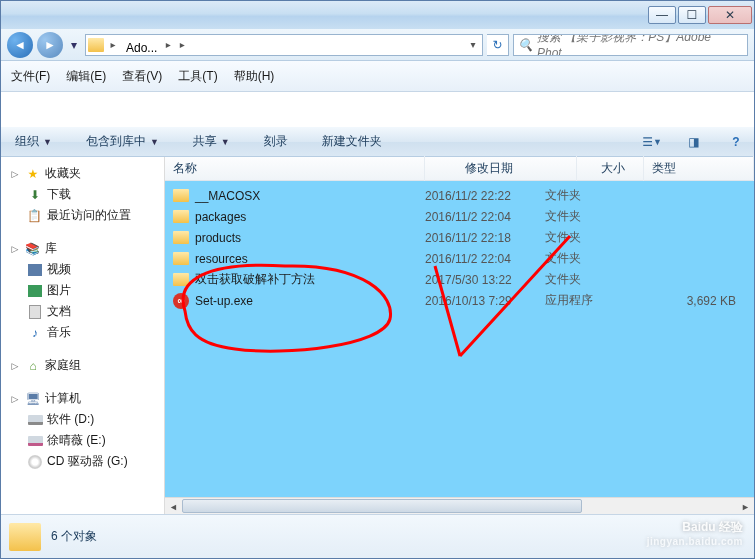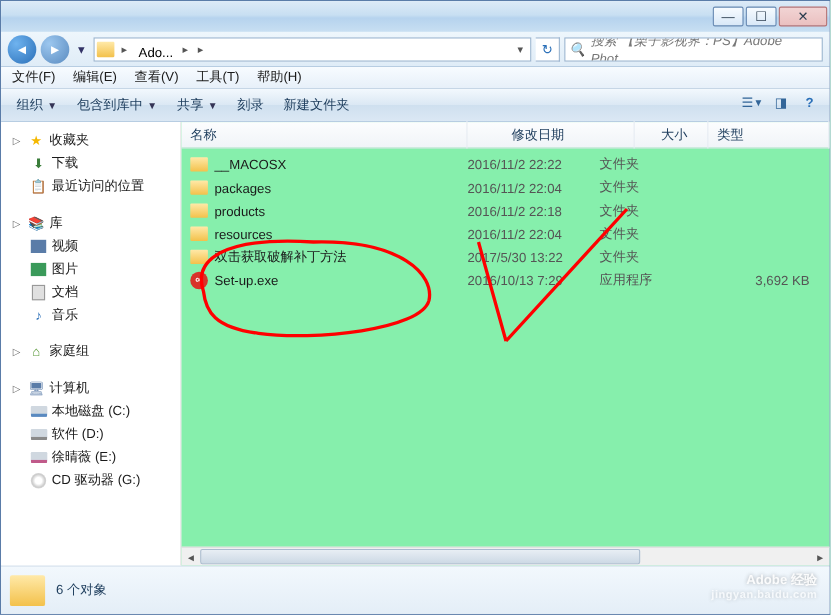--- a/index.html
+++ b/index.html
@@ -12,23 +12,23 @@
 .nav-circ{width:26px;height:26px;border-radius:50%;background:radial-gradient(circle at 30% 30%,#6fb3ef,#2a6fb8);display:flex;align-items:center;justify-content:center;color:#fff;}
 .nav-circ.fwd{background:radial-gradient(circle at 30% 30%,#9cc7ef,#5a8bc0);}
 .drop-arrow{width:14px;display:flex;align-items:center;justify-content:center;color:#336;}
 .addr-box{flex:1;height:22px;background:#fff;border:1px solid #99b4cf;display:flex;align-items:center;overflow:hidden;}
 .addr-box .crumb{padding:6px 4px 0 6px;height:100%;display:flex;align-items:center;white-space:nowrap;}
 .addr-box .sep{width:14px;display:flex;align-items:center;justify-content:center;color:#555;font-size:10px;}
 .addr-box .sep.final{margin-left:auto;padding-right:4px;}
 .folder-ico{width:16px;height:14px;background:linear-gradient(#ffe9a8,#f3c14b);border-radius:1px;margin:0 2px;}
 .refresh-btn{width:22px;height:22px;background:#fff;border:1px solid #99b4cf;border-left:none;display:flex;align-items:center;justify-content:center;color:#2a6fb8;}
 .search-box{width:235px;height:22px;background:#fff;border:1px solid #99b4cf;display:flex;align-items:center;padding:0 4px;color:#777;font-style:italic;gap:4px;overflow:hidden;}
-.menubar{height:20px;background:linear-gradient(#f7fbff,#e7f0f9);display:flex;align-items:center;padding:0 4px;gap:4px;border-bottom:1px solid #c6d6e6;color:#1a1a1a;}
+.menubar{height:31px;background:linear-gradient(#f7fbff,#e7f0f9);display:flex;align-items:center;padding:0 4px;gap:4px;border-bottom:1px solid #c6d6e6;color:#1a1a1a;}
 .menubar span{padding:2px 6px;}
-.toolbar{height:30px;background:linear-gradient(#f2f8fd,#dbe8f4 50%,#cfe0ef 51%,#dbe8f4);display:flex;padding:0 6px;gap:2px;border-bottom:1px solid #b7cde2;}
+.toolbar{height:30px;background:linear-gradient(#f2f8fd,#dbe8f4 50%,#cfe0ef 51%,#dbe8f4);display:flex;align-items:center;padding:0 6px;gap:18px;border-bottom:1px solid #b7cde2;margin-top:35px;}
 .tool-item{padding:4px 8px;display:flex;align-items:center;gap:4px;color:#1a3a5a;}
 .tool-item .arr{font-size:9px;color:#335;}
 .tool-sp{flex:1;}
 .tool-icon{width:24px;height:24px;display:flex;align-items:center;justify-content:center;color:#336699;}
 .body-area{flex:1;display:flex;min-height:0;}
 .sidebar{width:164px;background:#fff;border-right:1px solid #dcdcdc;overflow:hidden;position:relative;}
 .sidebar-inner{padding:6px 0;}
 .tree-item{display:flex;align-items:center;padding:2px 4px 2px 8px;gap:4px;color:#1a1a1a;white-space:nowrap;}
 .tree-item.child{padding-left:26px;}
 .tree-item .exp{width:12px;text-align:center;color:#666;font-size:9px;}
@@ -42,21 +42,21 @@
 .ico-pic{background:#3a9a5a;width:14px;height:12px;}
 .ico-doc{background:#e0e0e0;width:12px;height:14px;border:1px solid #999;}
 .ico-mus{color:#2a6fb8;}
 .ico-home{color:#5a9a3a;}
 .ico-pc{color:#5a7ca8;}
 .ico-drive{background:#d0d8e0;width:15px;height:10px;border-radius:1px;border-bottom:3px solid #5a8ac0;}
 .ico-drive.c{border-bottom-color:#5a8ac0;}
 .ico-drive.d{border-bottom-color:#8a8a8a;}
 .ico-drive.e{border-bottom-color:#c05a8a;}
 .ico-cd{border-radius:50%;background:radial-gradient(circle,#fff 30%,#ccc 60%,#eee);width:14px;height:14px;}
-.content{flex:1;display:flex;flex-direction:column;background:#86efac;position:relative;}
+.content{flex:1;display:flex;flex-direction:column;background:#7dd3fc;position:relative;}
 .columns{height:24px;background:linear-gradient(#fcfdfe,#f0f4f8);border-bottom:1px solid #e0e6ec;display:flex;align-items:center;color:#1a3a5a;}
 .col{padding:4px 8px;border-right:1px solid #e6ecf2;}
 .col.name{width:260px;}
 .col.date{width:120px;margin-left:32px;}
 .col.type{width:110px;}
 .col.size{flex:1;text-align:right;padding-right:18px;}
 .rows{flex:1;overflow:hidden;padding-top:4px;position:relative;}
 .row{display:flex;align-items:center;height:21px;padding-left:8px;color:#1a1a1a;}
 .row .name{width:252px;display:flex;align-items:center;gap:6px;}
 .row .date{width:120px;color:#555;}
@@ -190,26 +190,20 @@
             <span>家庭组</span>
           </div>
         <div style="height:12px"></div>
         <div class="tree-item">
             <span class="exp">▷</span>
             <span class="ico ico-pc">🖥</span>
             <span>计算机</span>
           </div>
         <div class="tree-item child">
             <span class="ico">
-              <span class="ico-drive c"></span>
-            </span>
-            <span>本地磁盘 (C:)</span>
-          </div>
-        <div class="tree-item child">
-            <span class="ico">
               <span class="ico-drive d"></span>
             </span>
             <span>软件 (D:)</span>
           </div>
         <div class="tree-item child">
             <span class="ico">
               <span class="ico-drive e"></span>
             </span>
             <span>徐晴薇 (E:)</span>
           </div>
@@ -296,16 +290,16 @@
       </div>
     </div>
   </div>
 
   <div class="statusbar">
     <div class="status-ico"></div>
     <div class="status-txt">6 个对象</div>
   </div>
 
   <div class="watermark">
-    <div>Adobe 经验</div>
+    <div>Baidu 经验</div>
     <div class="sm">jingyan.baidu.com</div>
   </div>
 </div>
 
 </body></html>

